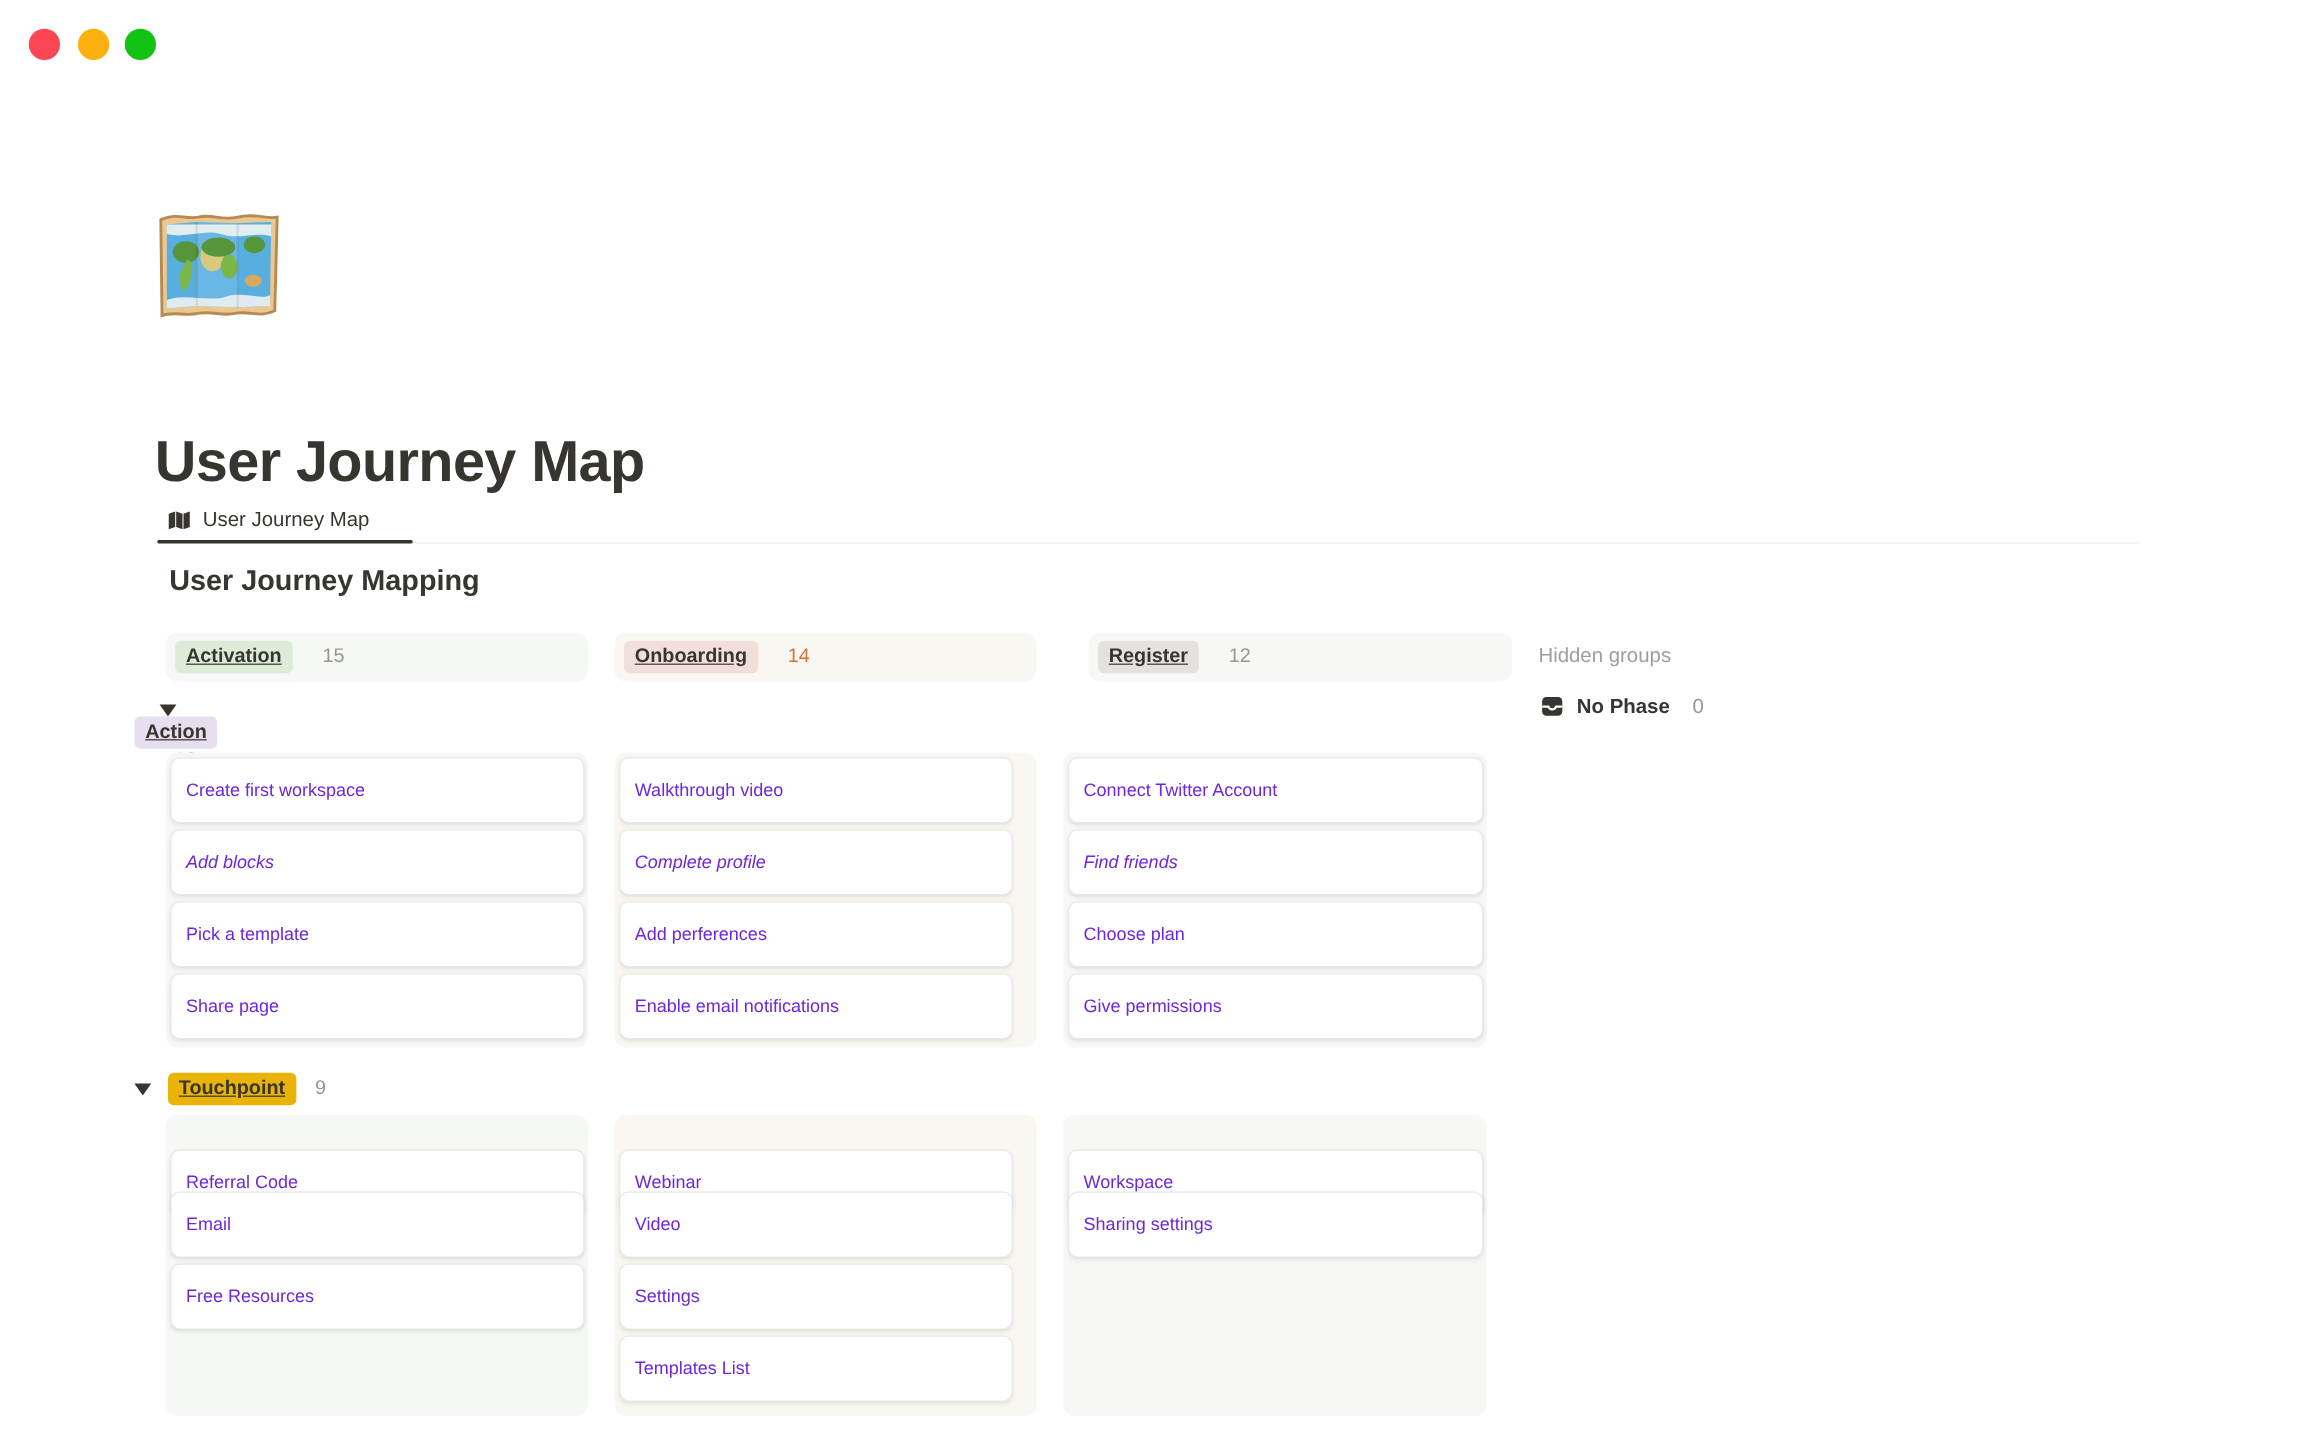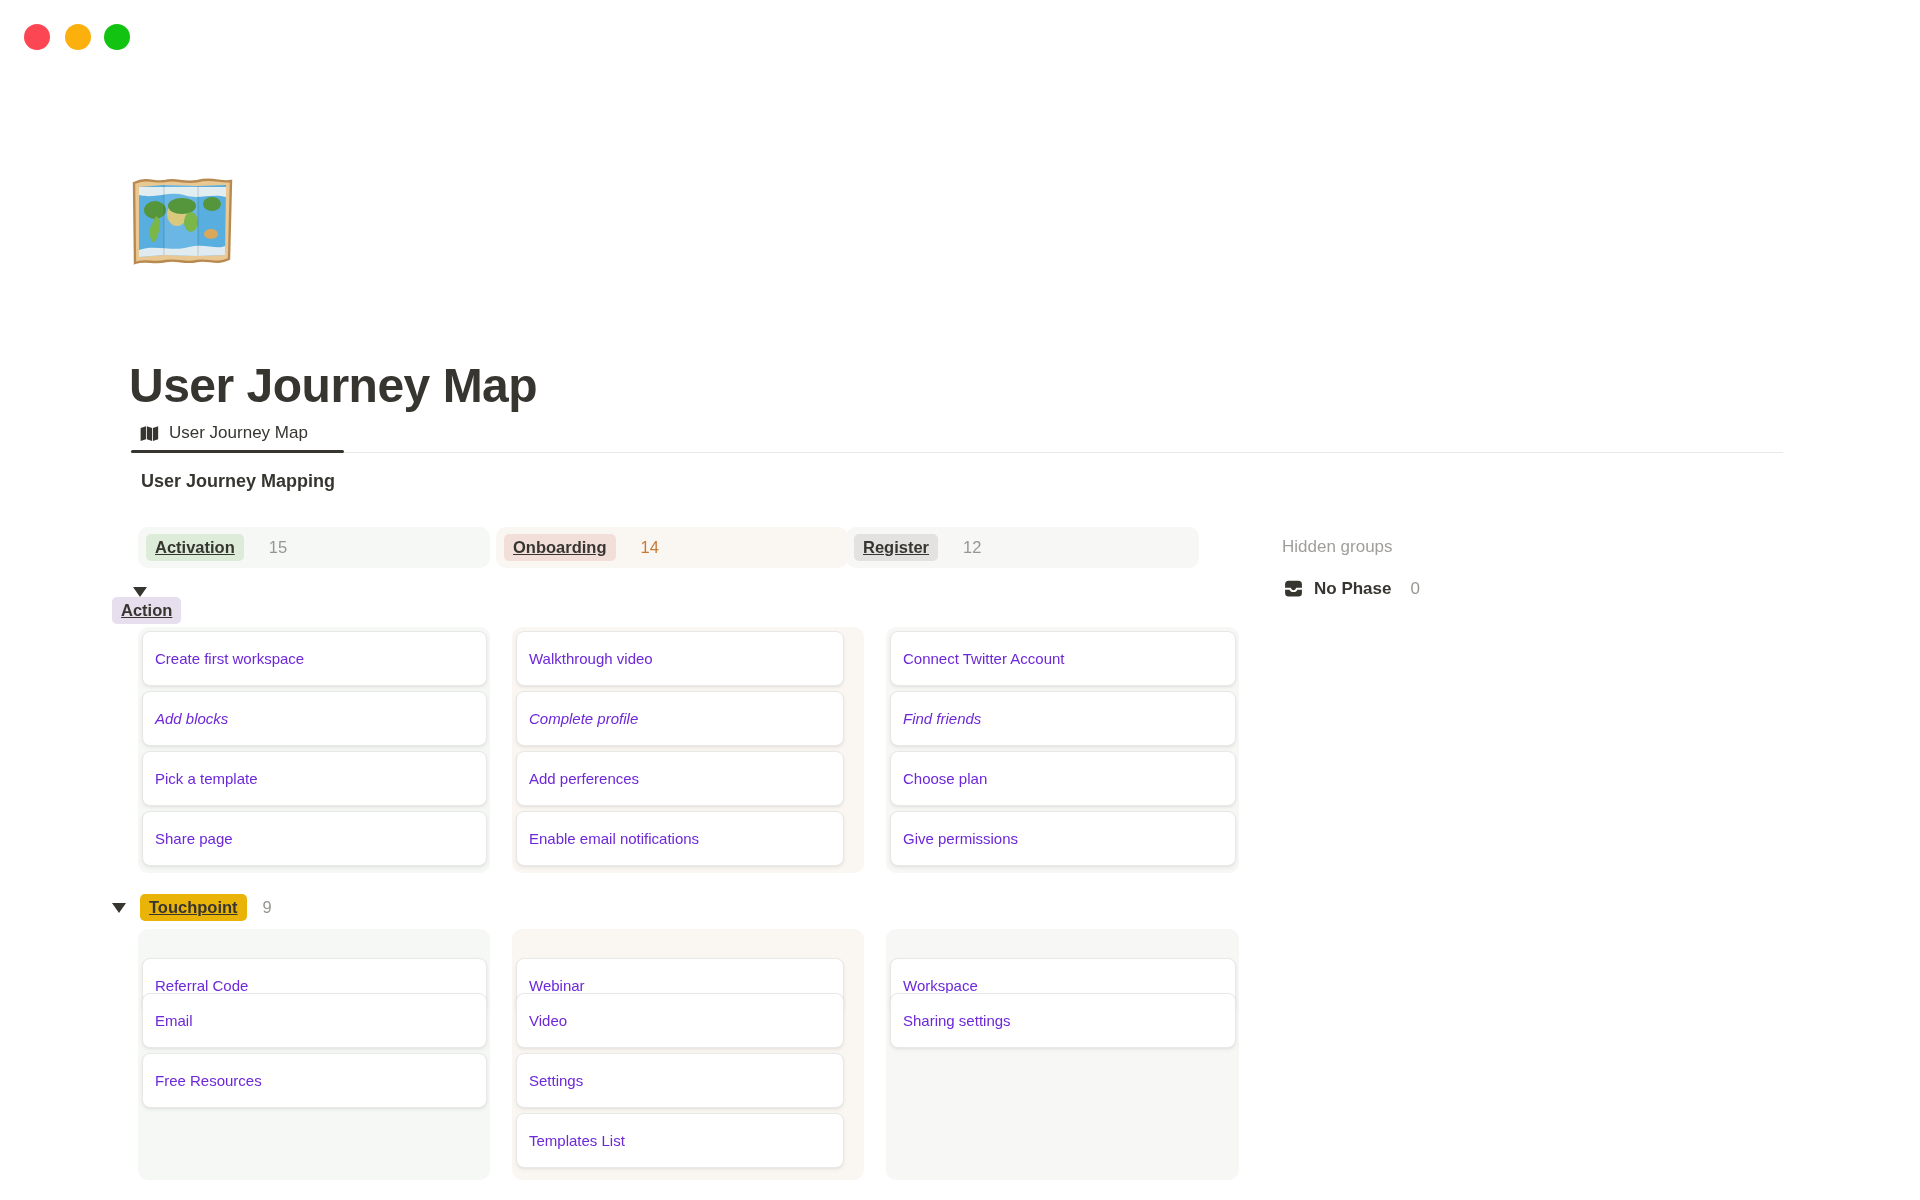--- a/index.html
+++ b/index.html
@@ -21,28 +21,28 @@
 
   
   .tab{position:absolute;left:138px;top:417px;height:32px;display:flex;align-items:center;
        gap:10px;font-size:17px;font-weight:500;color:#37352f;cursor:pointer;}
   .tab-icon{width:21px;height:21px;flex:0 0 auto;}
   .tab-divider{position:absolute;left:131px;top:452px;width:1652px;height:1px;background:#e9e9e8;}
   .tab-underline{position:absolute;left:131px;top:450px;width:213px;height:3px;
                  background:#37352f;border-radius:2px;}
 
   
-  .section-heading{position:absolute;left:141px;top:471px;font-size:18px;font-weight:700;}
+  .section-heading{position:absolute;left:141px;top:471px;font-size:24px;font-weight:700;}
 
   
   .colhead{position:absolute;top:527px;height:41px;border-radius:10px;display:flex;
            align-items:center;padding-left:8px;box-sizing:border-box;}
   .colhead.c1{left:138px;width:352px;}
-  .colhead.c2{left:496px;width:352px;}
-  .colhead.c3{left:846px;width:353px;text-align:center;}
+  .colhead.c2{left:512px;width:352px;}
+  .colhead.c3{left:907px;width:353px;text-align:center;}
   .chip{display:inline-block;padding:3px 9px;border-radius:5px;font-size:16.5px;
         font-weight:600;line-height:21px;white-space:nowrap;text-decoration:underline;}
   .count{margin-left:25px;font-size:16.5px;font-weight:400;}
 
   
   .hidden-groups-label{position:absolute;left:1282px;top:537px;font-size:17px;color:#9f9e9b;}
   .no-phase{position:absolute;left:1283px;top:578px;display:flex;align-items:center;cursor:pointer;}
   .no-phase .np-icon{width:21px;height:21px;}
   .no-phase .np-label{margin-left:10px;font-size:17px;font-weight:600;color:#37352f;}
   .no-phase .np-count{margin-left:19px;font-size:17px;color:#979692;}

